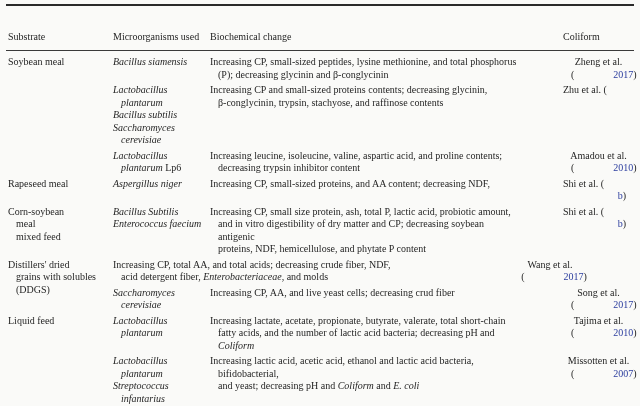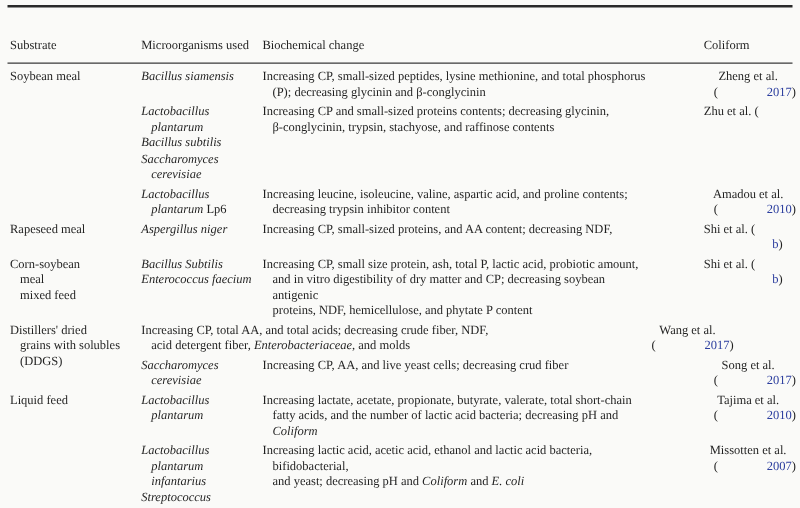--- a/index.html
+++ b/index.html
@@ -197,22 +197,22 @@
             </div>
             <div class="cell-ref">
               <div class="line"><span>Tajima et al.</span></div>
               <div class="line ind"><span>(</span><span class="lk">2010</span><span>)</span></div>
             </div>
           </div>
           <div class="row">
             <div class="cell-micro">
               <div class="line"><span class="it">Lactobacillus</span></div>
               <div class="line ind"><span class="it">plantarum</span></div>
+              <div class="line"><span class="it">Streptococcus</span></div>
               <div class="line ind"><span class="it">infantarius</span></div>
-              <div class="line"><span class="it">Streptococcus</span></div>
             </div>
             <div class="cell-change">
               <div class="line"><span>Increasing lactic acid, acetic acid, ethanol and lactic acid bacteria,</span></div>
               <div class="line ind"><span>bifidobacterial,</span></div>
               <div class="line ind"><span>and yeast; decreasing pH and </span><span class="it">Coliform</span><span> and </span><span class="it">E. coli</span></div>
             </div>
             <div class="cell-ref">
               <div class="line"><span>Missotten et al.</span></div>
               <div class="line ind"><span>(</span><span class="lk">2007</span><span>)</span></div>
             </div>

